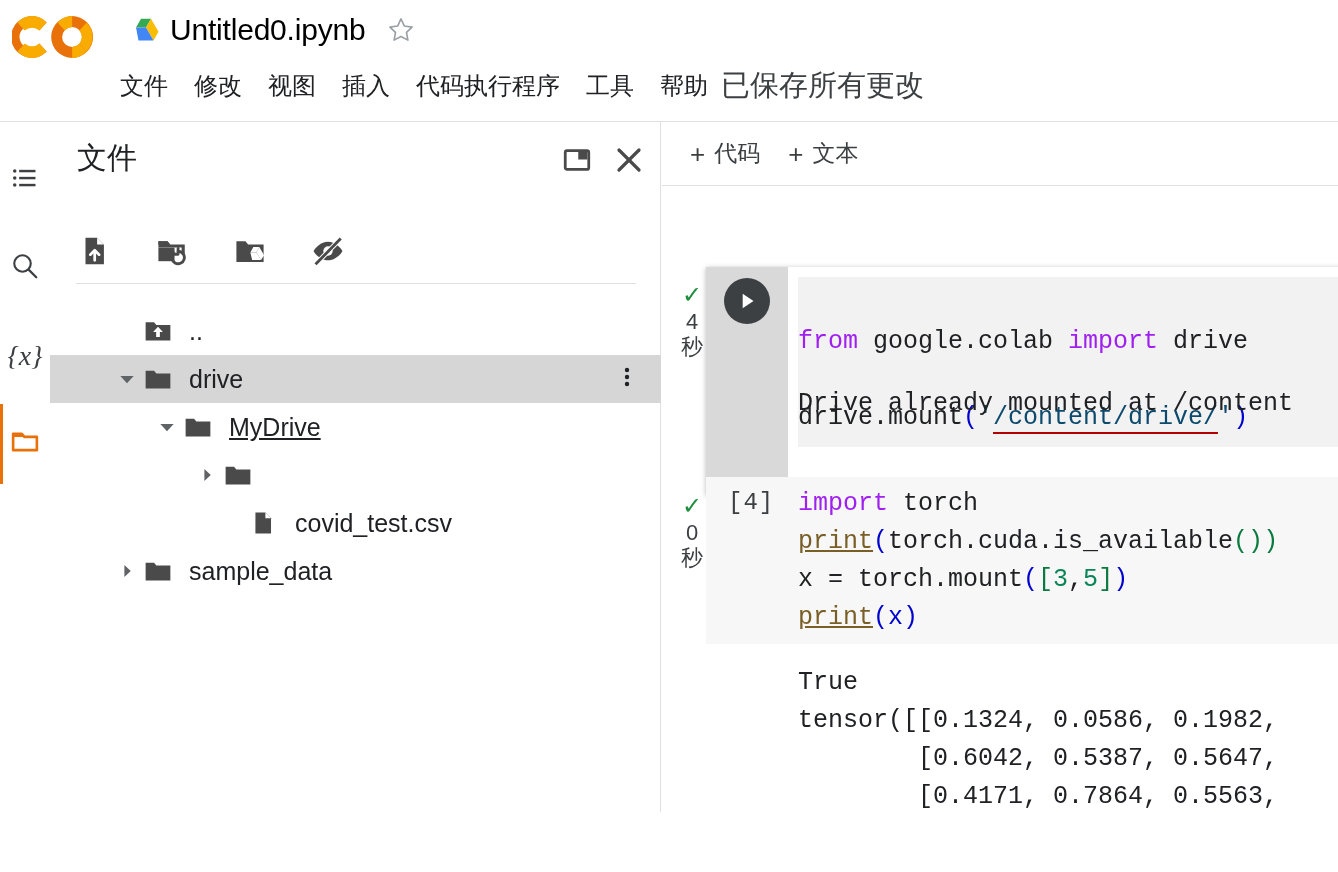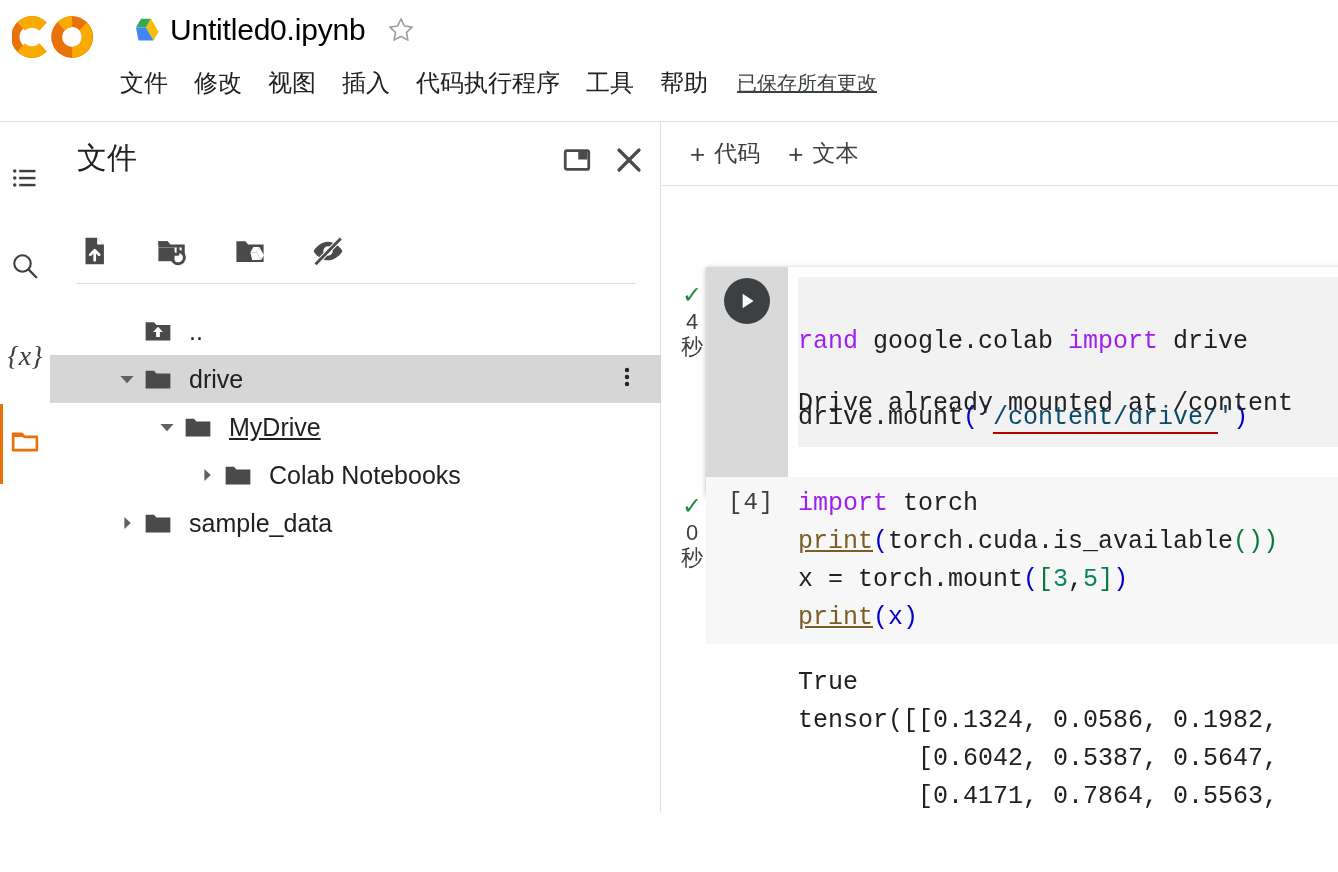--- a/index.html
+++ b/index.html
@@ -68,24 +68,22 @@
   .menu-item {
     font-size: 24px;
     color: #202124;
     padding: 0 13px;
     line-height: 34px;
     white-space: nowrap;
     cursor: pointer;
   }
   .menu-item:first-child { padding-left: 0; }
   .save-status {
-    font-size: 20px;
+    font-size: 29px;
     color: #3c4043;
-    text-decoration: underline;
-    margin-left: 16px;
     white-space: nowrap;
     cursor: pointer;
   }
 
   
   .rail {
     position: absolute;
     left: 0; top: 122px;
     width: 50px;
     height: 750px;
@@ -539,24 +537,32 @@
         <span class="tw-arrow">
           <svg viewBox="0 0 24 24" width="18" height="18">
               <path d="M8.5 4v16L17 12z" fill="#5f6368"></path>
             </svg>
         </span>
         <span class="tw-icon">
           <svg viewBox="0 0 24 24" width="28" height="28">
               <path d="M1.4 4.9h7.2l2 2.4H22.6v12.8H1.4z" fill="#4a4a4a"></path>
             </svg>
         </span>
-        <span class="tw-label">Colab Notebooks</span>
-      </div>
-
-
+      </div>
+
+
+      <div class="tree-row" style="padding-left:200px;">
+        <span class="tw-icon">
+          <svg viewBox="0 0 24 24" width="26" height="26">
+            <path d="M5 2.4h9.2L19.4 7.6V21.6H5z" fill="#4a4a4a"></path>
+            <path d="M14.2 2.4V7.6H19.4z" fill="#ffffff"></path>
+          </svg>
+        </span>
+        <span class="tw-label">covid_test.csv</span>
+      </div>
 
 
       <div class="tree-row" style="padding-left:60px;">
         <span class="tw-arrow">
           <svg viewBox="0 0 24 24" width="18" height="18">
               <path d="M8.5 4v16L17 12z" fill="#5f6368"></path>
             </svg>
         </span>
         <span class="tw-icon">
           <svg viewBox="0 0 24 24" width="28" height="28">
@@ -597,21 +603,21 @@
           <div class="run-gutter">
             <div class="run-circle">
               <svg viewBox="0 0 24 24" width="26" height="26">
                   <path d="M8 5.2l10 6.8-10 6.8z" fill="#ffffff"></path>
                 </svg>
             </div>
           </div>
 
           <div style="position:absolute; left:92px; top:10px; width:560px; background:#f2f2f2; padding:8px 0 10px 0;">
             <div class="code">
-<span class="kw">rand </span><span>google.colab </span><span class="kw">import </span><span>drive</span>
+<span class="kw">from </span><span>google.colab </span><span class="kw">import </span><span>drive</span>
             </div>
             <div class="code"><span>drive.mount</span><span class="paren">(</span><span class="str"><span>'</span><span class="pathspell">/content/drive/</span><span>'</span></span><span class="paren">)</span></div>
           </div>
 
           <div style="position:absolute; left:92px; top:118px; width:580px;">
             <div class="out">Drive already mounted at /content</div>
           </div>
         </div>
       </div>
 

